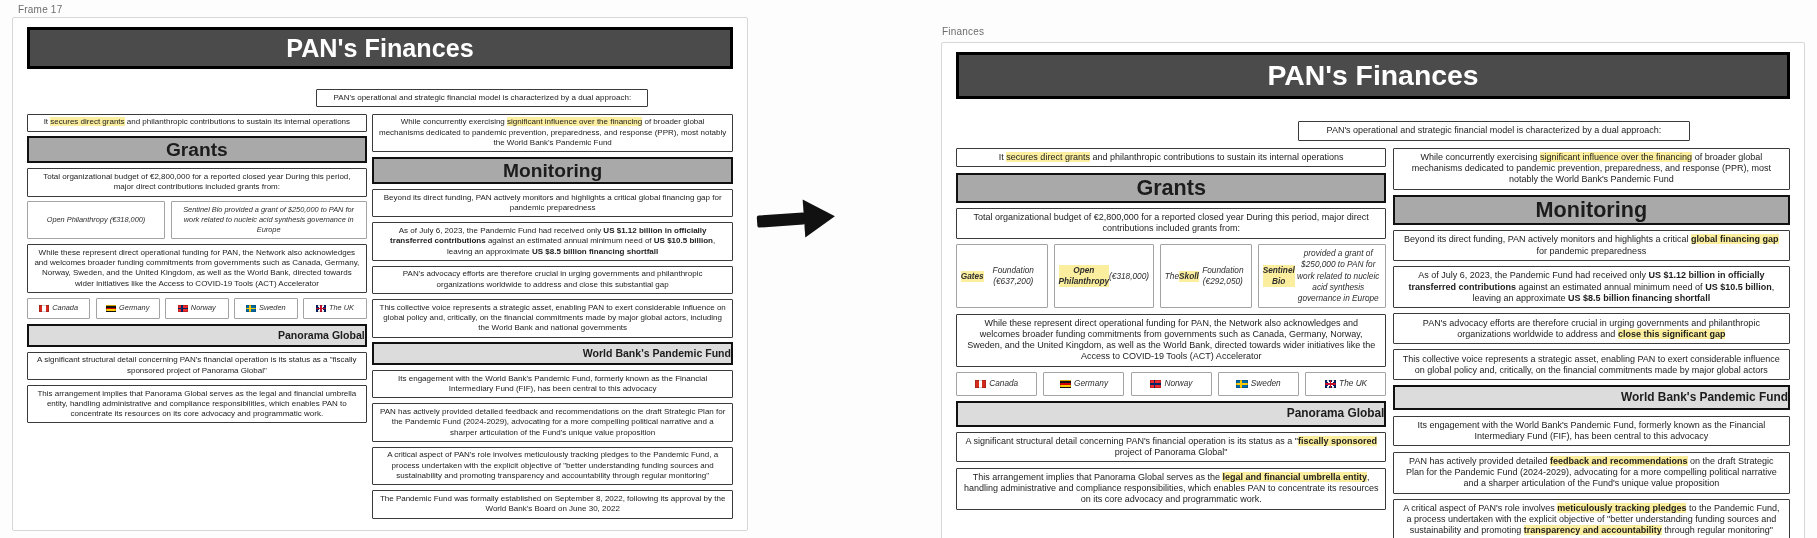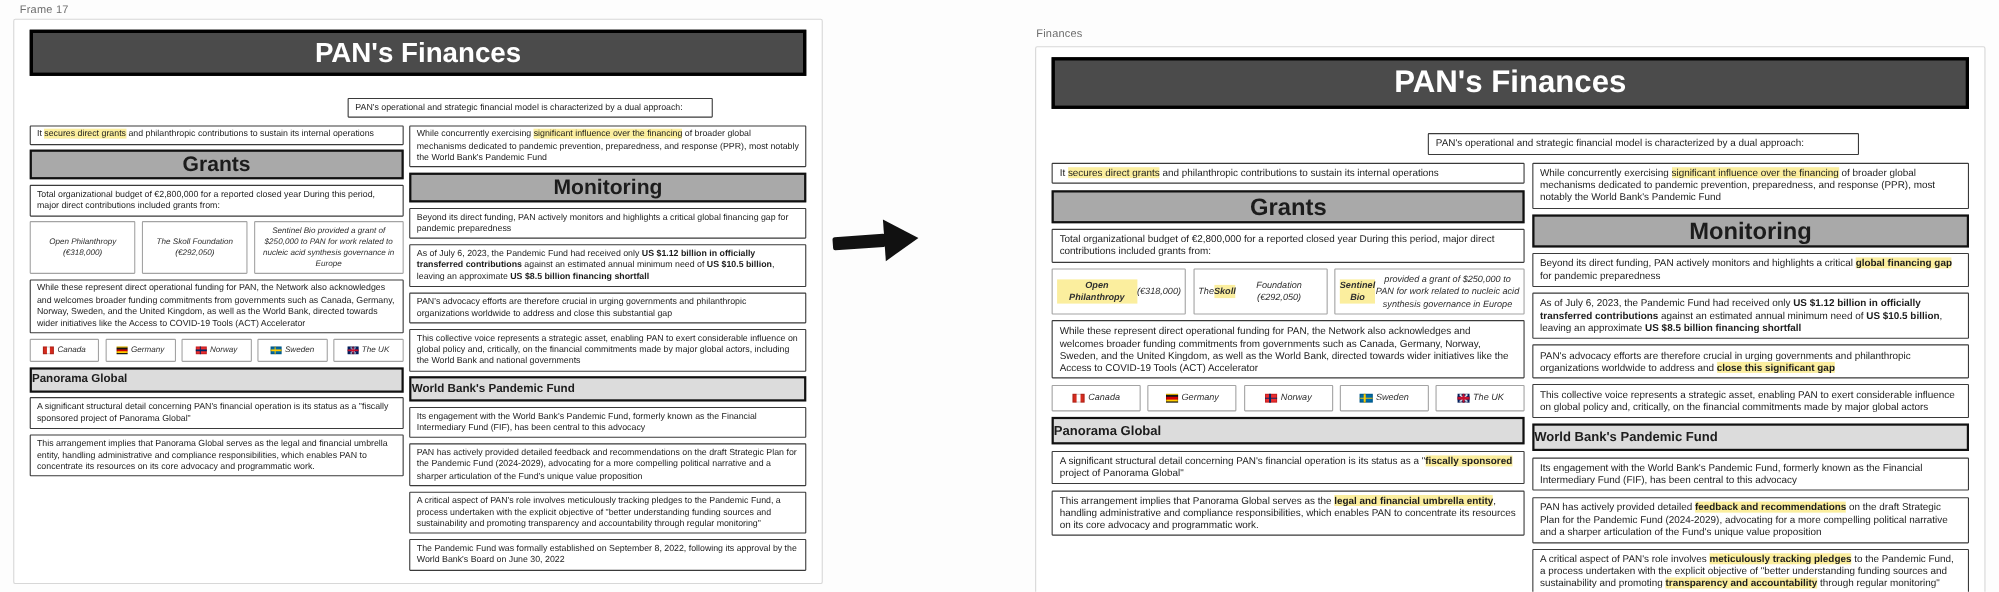--- a/index.html
+++ b/index.html
@@ -24,29 +24,29 @@
   .intro-row{display:flex;margin-bottom:.8em}
   .intro-box{width:47%;margin-left:41%}
   .cols{display:flex;gap:.7em;align-items:flex-start}
   .col{display:flex;flex-direction:column;gap:.6em}
   .panel-0 .col-l{width:48.5%}.panel-0 .col-r{width:51.5%}
   .panel-1 .col-l{width:52%}.panel-1 .col-r{width:48%}
   .panel-1 .box{line-height:1.24}
 
   .box{
     background:#fff;border:1.4px solid #3a3a3a;border-radius:1px;
-    padding:.35em .7em;line-height:1.3;
+    text-align:center;padding:.35em .7em;line-height:1.3;
   }
   .section-header{
     background:var(--section-header,#a9a9a9);border:2.2px solid #111;
     text-align:center;font-weight:700;font-size:2.4em;line-height:1.12;padding:.04em 12px;
   }
   .sub-header{
     background:var(--subsection-header,#dcdcdc);border:2px solid #111;
-    text-align:left;font-weight:700;font-size:1.32em;line-height:1.1;padding:.34em 0;
+    text-align:right;font-weight:700;font-size:1.32em;line-height:1.1;padding:.34em 0;
   }
   .row{display:flex;gap:.7em}
   .mini-box{
     border:1px solid #a3a3a3;border-radius:1px;background:#fff;color:#2e2e2e;
     font-style:italic;font-size:.92em;line-height:1.35;text-align:center;
     display:flex;align-items:center;justify-content:center;
   }
   .funder{flex:1;min-height:5em;padding:.4em .45em}
   .funder.wide{flex:1.45}
   .country{flex:1;gap:.4em;padding:.65em .2em}
@@ -75,23 +75,20 @@
     <div class="box intro-box"><span>PAN's operational and strategic financial model is characterized by a dual approach:</span></div>
   </div>
   <div class="cols">
     <div class="col col-l">
       <div class="box"><span>It </span><span class="hl">secures direct grants</span><span> and philanthropic contributions to sustain its internal operations</span></div>
       <div class="section-header">Grants</div>
       <div class="box"><span>Total organizational budget of €2,800,000 for a reported closed year During this period, major direct contributions included grants from:</span></div>
       <div class="row funders">
         <div class="mini-box funder">
             <span>Open Philanthropy (€318,000)</span>
-          </div>
-        <div class="mini-box funder">
-            <span>The Skoll Foundation (€292,050)</span>
           </div>
         <div class="mini-box funder wide">
             <span>Sentinel Bio provided a grant of $250,000 to PAN for work related to nucleic acid synthesis governance in Europe</span>
           </div>
       </div>
       <div class="box"><span>While these represent direct operational funding for PAN, the Network also acknowledges and welcomes broader funding commitments from governments such as Canada, Germany, Norway, Sweden, and the United Kingdom, as well as the World Bank, directed towards wider initiatives like the Access to COVID-19 Tools (ACT) Accelerator</span></div>
       <div class="row countries">
         <div class="mini-box country">
           <span class="flag flag-ca"></span>
           <span>Canada</span>
@@ -144,20 +141,24 @@
   <div class="intro-row">
     <div class="box intro-box"><span>PAN's operational and strategic financial model is characterized by a dual approach:</span></div>
   </div>
   <div class="cols">
     <div class="col col-l">
       <div class="box"><span>It </span><span class="hl">secures direct grants</span><span> and philanthropic contributions to sustain its internal operations</span></div>
       <div class="section-header">Grants</div>
       <div class="box"><span>Total organizational budget of €2,800,000 for a reported closed year During this period, major direct contributions included grants from:</span></div>
       <div class="row funders">
         <div class="mini-box funder">
+            <span class="hl b">Gates</span>
+            <span> Foundation (€637,200)</span>
+          </div>
+        <div class="mini-box funder">
             <span class="hl b">Open Philanthropy</span>
             <span> (€318,000)</span>
           </div>
         <div class="mini-box funder">
             <span>The </span>
             <span class="hl b">Skoll</span>
             <span> Foundation (€292,050)</span>
           </div>
         <div class="mini-box funder wide">
             <span class="hl b">Sentinel Bio</span>

